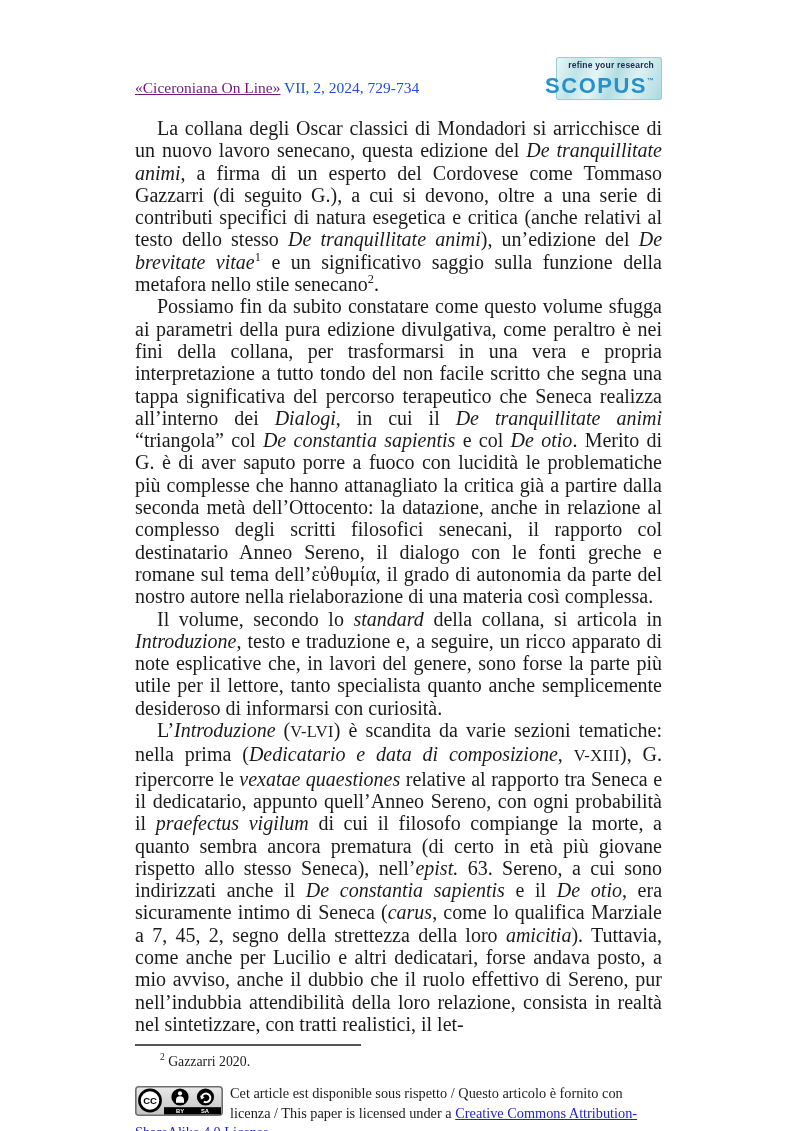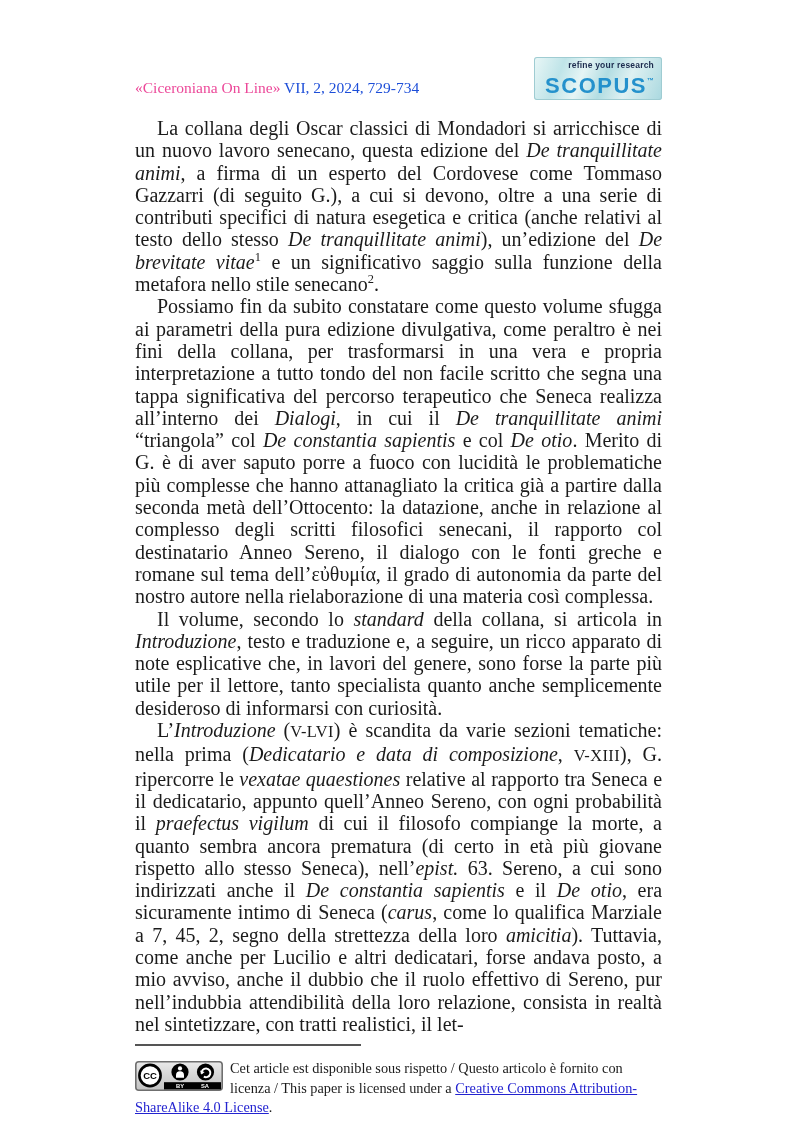--- a/index.html
+++ b/index.html
@@ -9,24 +9,24 @@
     font-family: "Liberation Serif", serif; color: #1b1b1b;
     overflow: hidden;
   }
   .page {
     position: relative; width: 796px; height: 1131px;
     padding: 57px 134px 0 135px;
   }
   
   .header { display: flex; justify-content: space-between; align-items: flex-start; height: 44px; }
   .journal-citation { margin-top: 22px; font-size: 15.5px; line-height: 18px; white-space: nowrap; }
-  .journal-link { color: #ec4899; cursor: pointer; }
+  .journal-link { color: #701a75; text-decoration: underline; cursor: pointer; }
   .issue-info { color: #1d4ed8; }
   .scopus-badge {
-    width: 128px; height: 43px; border-radius: 3px; cursor: pointer;
+    width: 106px; height: 43px; border-radius: 3px; cursor: pointer;
     background: linear-gradient(112deg, #eaf7f7 0%, #bfe4e8 22%, #e6f5f5 38%, #b2dde2 55%, #dff1f2 72%, #a9d8df 100%);
     box-shadow: inset 0 0 0 1px #9fccd2;
     display: flex; flex-direction: column; justify-content: center; align-items: flex-end;
     padding: 2px 8px 3px 8px; font-family: "Liberation Sans", sans-serif;
   }
   .scopus-tagline { font-size: 8.5px; font-weight: bold; color: #1c2b4e; letter-spacing: 0.2px; }
   .scopus-wordmark { font-size: 22px; font-weight: bold; color: #2491cc; letter-spacing: 1.5px; line-height: 22px; }
   .scopus-wordmark sup { font-size: 7px; letter-spacing: 0; vertical-align: 10px; }
   
   .title {
@@ -68,20 +68,21 @@
   <div class="body">
     <p><span>La collana degli Oscar classici di Mondadori si arricchisce di un nuovo lavoro senecano, questa edizione del </span><span class="it">De tranquillitate animi</span><span>, a firma di un esperto del Cordovese come Tommaso Gazzarri (di seguito G.), a cui si devono, oltre a una serie di contributi specifici di natura esegetica e critica (anche relativi al testo dello stesso </span><span class="it">De tranquillitate animi</span><span>), un’edizione del </span><span class="it">De brevitate vitae</span><sup class="fn">1</sup><span> e un significativo saggio sulla funzione della metafora nello stile senecano</span><sup class="fn">2</sup><span>.</span></p>
     <p><span>Possiamo fin da subito constatare come questo volume sfugga ai parametri della pura edizione divulgativa, come peraltro è nei fini della collana, per trasformarsi in una vera e propria interpretazione a tutto tondo del non facile scritto che segna una tappa significativa del percorso terapeutico che Seneca realizza all’interno dei </span><span class="it">Dialogi</span><span>, in cui il </span><span class="it">De tranquillitate animi</span><span> “triangola” col </span><span class="it">De constantia sapientis</span><span> e col </span><span class="it">De otio</span><span>. Merito di G. è di aver saputo porre a fuoco con lucidità le problematiche più complesse che hanno attanagliato la critica già a partire dalla seconda metà dell’Ottocento: la datazione, anche in relazione al complesso degli scritti filosofici senecani, il rapporto col destinatario Anneo Sereno, il dialogo con le fonti greche e romane sul tema dell’εὐθυμία, il grado di autonomia da parte del nostro autore nella rielaborazione di una materia così complessa.</span></p>
     <p><span>Il volume, secondo lo </span><span class="it">standard</span><span> della collana, si articola in </span><span class="it">Introduzione</span><span>, testo e traduzione e, a seguire, un ricco apparato di note esplicative che, in lavori del genere, sono forse la parte più utile per il lettore, tanto specialista quanto anche semplicemente desideroso di informarsi con curiosità.</span></p>
     <p><span>L’</span><span class="it">Introduzione</span><span> (</span><span class="sc">V-LVI</span><span>) è scandita da varie sezioni tematiche: nella prima (</span><span class="it">Dedicatario e data di composizione</span><span>, </span><span class="sc">V-XIII</span><span>), G. ripercorre le </span><span class="it">vexatae quaestiones</span><span> relative al rapporto tra Seneca e il dedicatario, appunto quell’Anneo Sereno, con ogni probabilità il </span><span class="it">praefectus vigilum</span><span> di cui il filosofo compiange la morte, a quanto sembra ancora prematura (di certo in età più giovane rispetto allo stesso Seneca), nell’</span><span class="it">epist.</span><span> 63. Sereno, a cui sono indirizzati anche il </span><span class="it">De constantia sapientis</span><span> e il </span><span class="it">De otio</span><span>, era sicuramente intimo di Seneca (</span><span class="it">carus</span><span>, come lo qualifica Marziale a 7, 45, 2, segno della strettezza della loro </span><span class="it">amicitia</span><span>). Tuttavia, come anche per Lucilio e altri dedicatari, forse andava posto, a mio avviso, anche il dubbio che il ruolo effettivo di Sereno, pur nell’indubbia attendibilità della loro relazione, consista in realtà nel sintetizzare, con tratti realistici, il let-</span></p>
   </div>
 
   <div class="footnote-sep"></div>
 
   <div class="footnotes">
+    <p><sup>2</sup><span> Gazzarri 2020.</span></p>
   </div>
 
   <div class="license">
     <svg class="cc-badge" viewBox="0 0 88 30" xmlns="http://www.w3.org/2000/svg">
       <defs>
         <linearGradient id="ccbg" x1="0" y1="0" x2="0" y2="1">
           <stop offset="0" stop-color="#e9e9e9"></stop>
             <stop offset="1" stop-color="#c2c2c2"></stop>
         </linearGradient>
       </defs>

